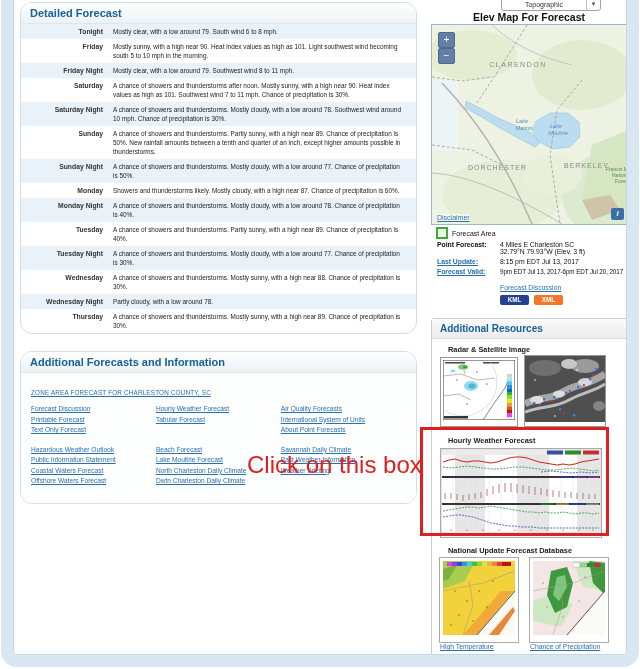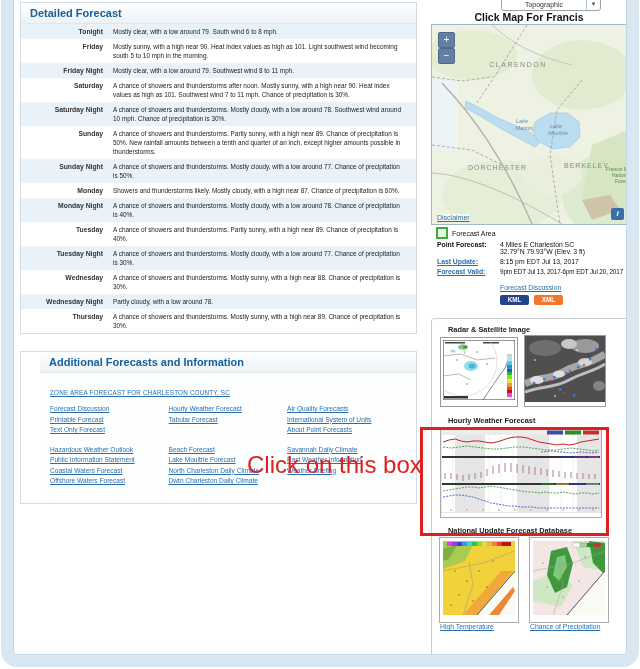--- a/index.html
+++ b/index.html
@@ -5,22 +5,22 @@
   html,body{margin:0;padding:0;}
   body{width:640px;height:669px;position:relative;overflow:hidden;background:#fff;
        font-family:"Liberation Sans","DejaVu Sans",sans-serif;color:#222;}
   a{cursor:pointer;}
   
   .page-frame{position:absolute;left:1px;right:1px;top:-20px;bottom:2px;
       border:12px solid #d9e7f2;border-radius:16px;pointer-events:none;z-index:40;
       box-shadow:inset 0 0 0 1px #c3d7e4;}
   
   .left-col{position:absolute;left:20px;top:2px;width:397px;z-index:5;}
-  .panel{border:1px solid #d3dde4;border-radius:0;background:#fff;overflow:hidden;}
-  .panel + .panel{margin-top:17px;padding-left:19px;}
+  .panel{border:1px solid #d3dde4;border-radius:12px;background:#fff;overflow:hidden;}
+  .panel + .panel{margin-top:17px;}
   .panel-header{font-weight:bold;color:#16609b;font-size:11px;padding:4px 9px;
       background:linear-gradient(#ffffff,#edf2f6);border-bottom:1px solid #dfe7ec;}
   .frow{display:flex;font-size:6.4px;line-height:9px;}
   .frow.alt{background:#e9f2f8;}
   .frow .period{width:82px;flex:none;text-align:right;font-weight:bold;padding:3px 6px 3px 0;color:#333;font-size:6.8px;}
   .frow .desc{flex:1;padding:3px 10px 3px 4px;color:#222;}
   .addl-body{padding:8px 10px 16px;background:#fdfefe;}
   .zone-link{display:inline-block;font-size:6.3px;color:#2a6fad;text-decoration:underline;margin-bottom:8px;letter-spacing:.2px;}
   .link-cols{display:flex;}
   .lcol{width:33.3%;display:flex;flex-direction:column;}
@@ -173,21 +173,21 @@
         </div>
       </div>
     </div>
   </section>
 </div>
 
 <div class="layer-select">
   <span class="ls-text">Topographic</span>
   <span class="ls-arrow">▾</span>
 </div>
-<div class="map-heading">Click Map For Francis</div>
+<div class="map-heading">Elev Map For Forecast</div>
 
 <div class="map-box">
   <svg width="196" height="199" viewBox="0 0 196 199">
     <rect x="0" y="0" width="196" height="199" fill="#eef2e2"></rect>
     <ellipse cx="40" cy="30" rx="45" ry="25" fill="#e4ecd2"></ellipse>
     <ellipse cx="150" cy="50" rx="50" ry="35" fill="#e2ebcf"></ellipse>
     <ellipse cx="70" cy="170" rx="60" ry="35" fill="#e7eed8"></ellipse>
     <ellipse cx="170" cy="170" rx="40" ry="40" fill="#dcead0"></ellipse>
     <rect x="0" y="55" width="26" height="70" fill="#edf4f6"></rect>
     <ellipse cx="120" cy="150" rx="30" ry="20" fill="#e9efdb"></ellipse>
@@ -248,20 +248,21 @@
     <span class="pf-val small">9pm EDT Jul 13, 2017-6pm EDT Jul 20, 2017</span>
   </div>
 </div>
 <a class="fd-link">Forecast Discussion</a>
 <div class="dl-btns">
   <a class="dl-btn kml">KML</a>
   <a class="dl-btn xml">XML</a>
 </div>
 
 <div class="ar-box">
+  <div class="ar-header">Additional Resources</div>
   <div class="ar-body">
     <div class="ar-label lbl-radar">Radar &amp; Satellite Image</div>
 
     <a class="thumb thumb-radar">
       <svg width="72" height="60" viewBox="0 0 72 60">
         <rect width="72" height="60" fill="#ffffff" stroke="#333" stroke-width="1"></rect>
         <rect x="2" y="2" width="20" height="1.5" fill="#444"></rect>
         <rect x="40" y="2" width="16" height="1.5" fill="#444"></rect>
         <circle cx="20" cy="22" r="34" stroke="#ccc" fill="none" stroke-width="0.6"></circle>
         <path d="M0,16 L18,14 L34,20 L52,18" stroke="#999" stroke-width="0.7" fill="none"></path>

